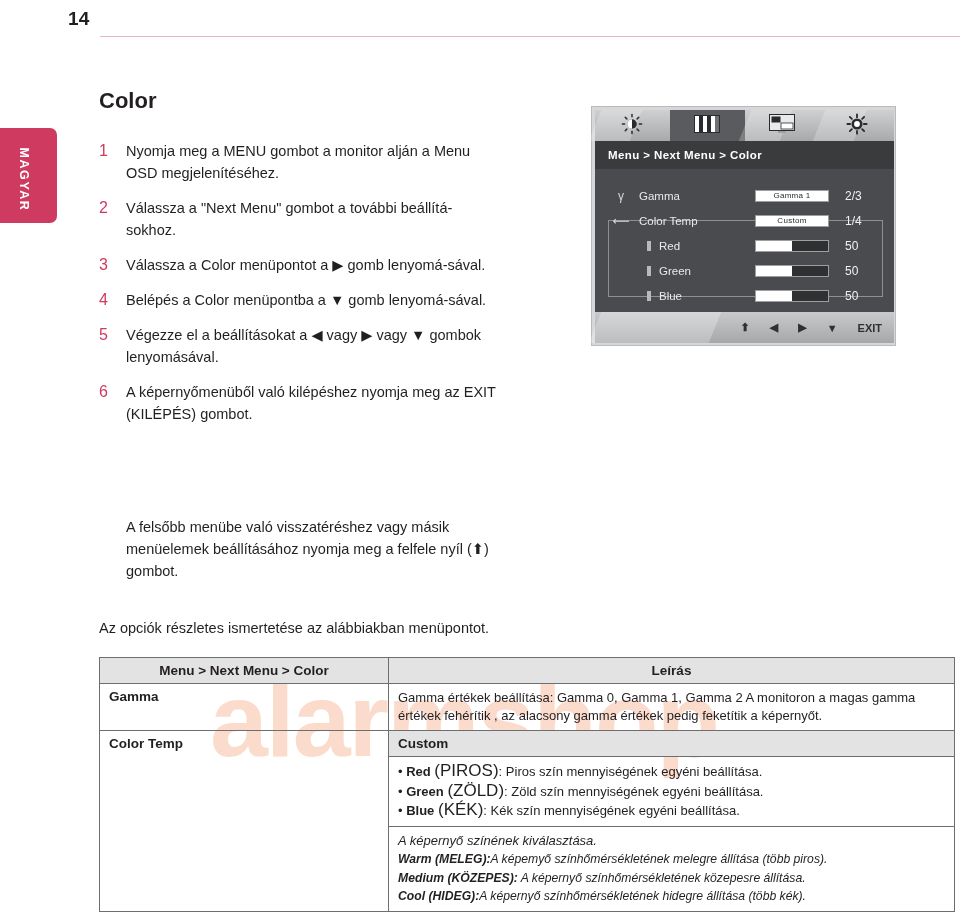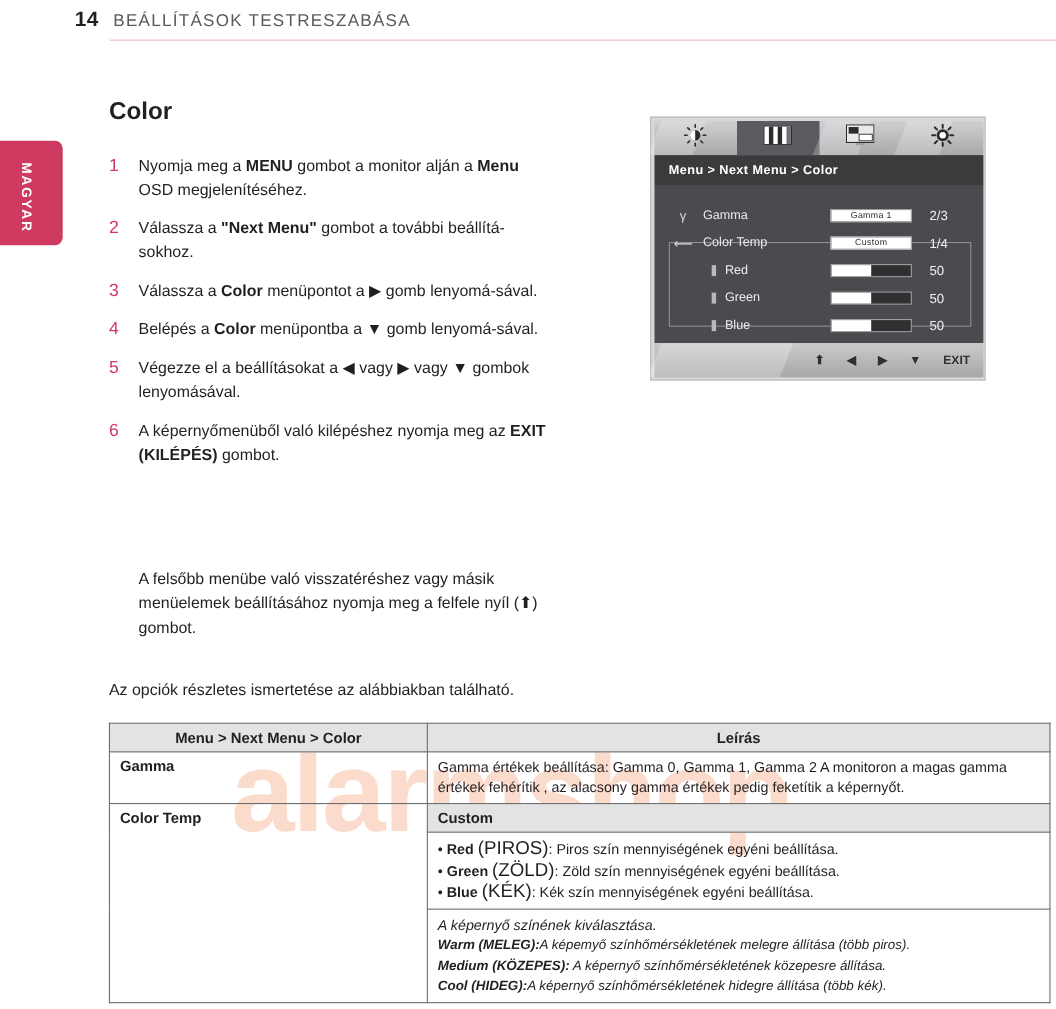--- a/index.html
+++ b/index.html
@@ -95,21 +95,21 @@
     width: 20px;
     font-size: 16px;
     color: #cf3a60;
     line-height: 22px;
   }
   .step-text {
     font-size: 14.5px;
     line-height: 22px;
     color: #231f20;
   }
-  .step-text b { font-weight: bold; }
+  .step-text b { font-weight: normal; }
 
   
   #step6-note {
     position: absolute;
     left: 126px; top: 516px;
     width: 380px;
     font-size: 14.5px;
     line-height: 22px;
     color: #231f20;
   }
@@ -331,21 +331,20 @@
   .bullet-list .small { font-size: 17px; }
   .bullet-list b { font-weight: bold; }
   .temp-list { line-height: 18.5px; font-style: italic; }
   .temp-list .tight { font-size: 12.2px; }
 </style>
 </head>
 <body>
 
 <div id="page-header">
   <div id="header-page-number">14</div>
-  <div id="header-title">BEÁLLÍTÁSOK TESTRESZABÁSA</div>
   <div id="header-rule"></div>
 </div>
 
 <div id="language-tab">
   <div id="language-tab-label">MAGYAR</div>
 </div>
 
 <div id="section-heading">Color</div>
 
 <div id="steps-list">
@@ -475,21 +474,21 @@
   <span class="fbtn">⬆</span>
       <span class="fbtn">◀</span>
       <span class="fbtn">▶</span>
       <span class="fbtn">▼</span>
       <span class="fbtn">EXIT</span>
     </div>
 </div>
 
 <div id="watermark">alarmshop</div>
 
-<div id="table-intro">Az opciók részletes ismertetése az alábbiakban található.</div>
+<div id="table-intro">Az opciók részletes ismertetése az alábbiakban menüpontot.</div>
 
 <table id="options-table">
   <thead>
     <tr>
       <th class="col-left">Menu &gt; Next Menu &gt; Color</th>
       <th>Leírás</th>
     </tr>
   </thead>
   <tbody id="options-table-body">
       <tr>

